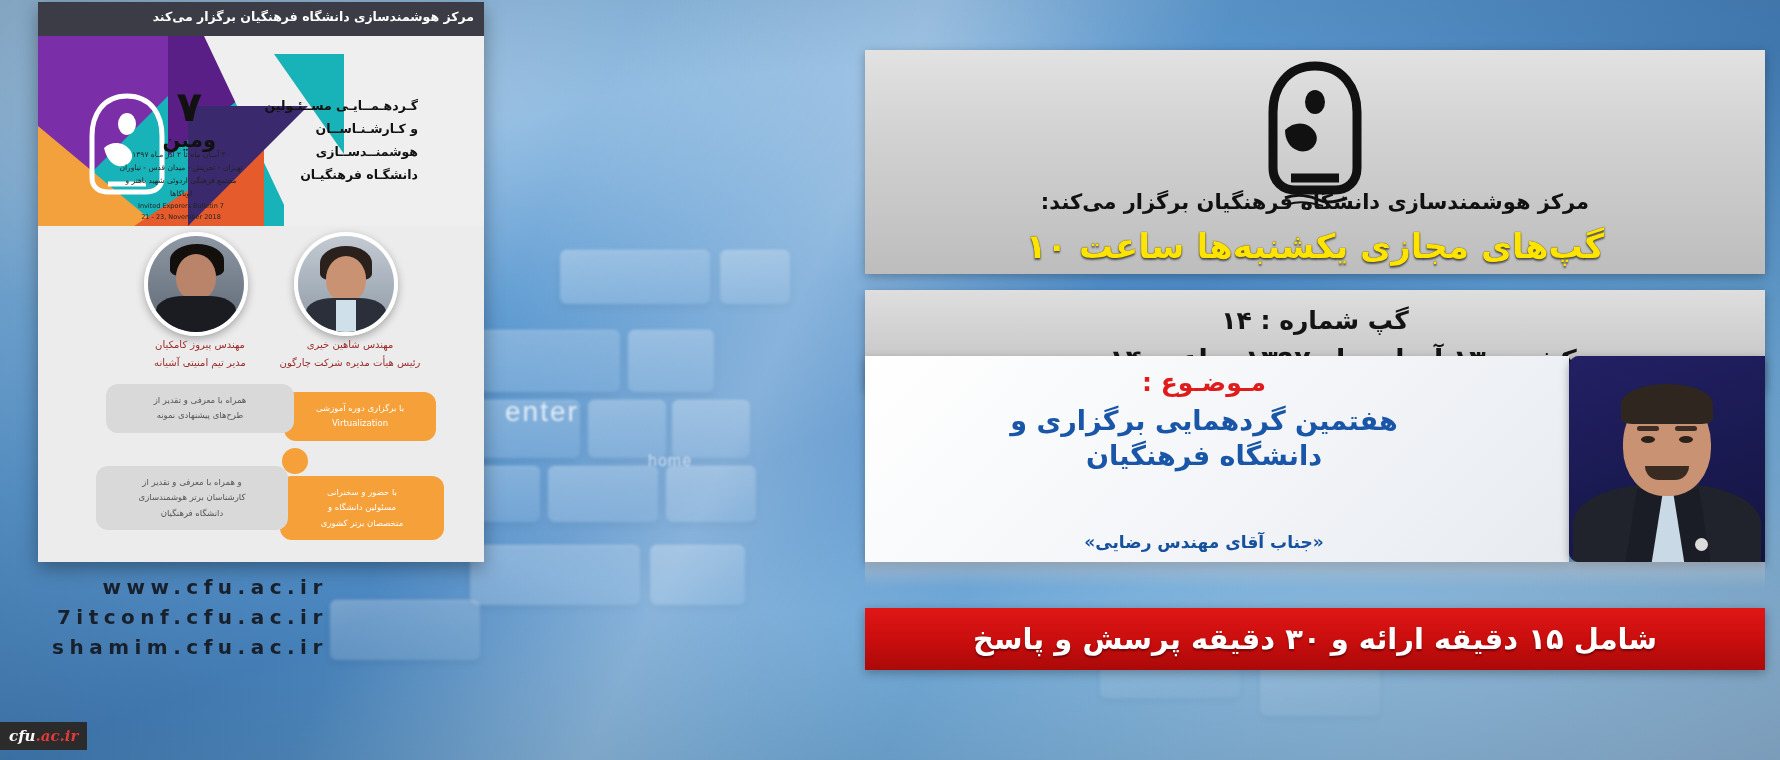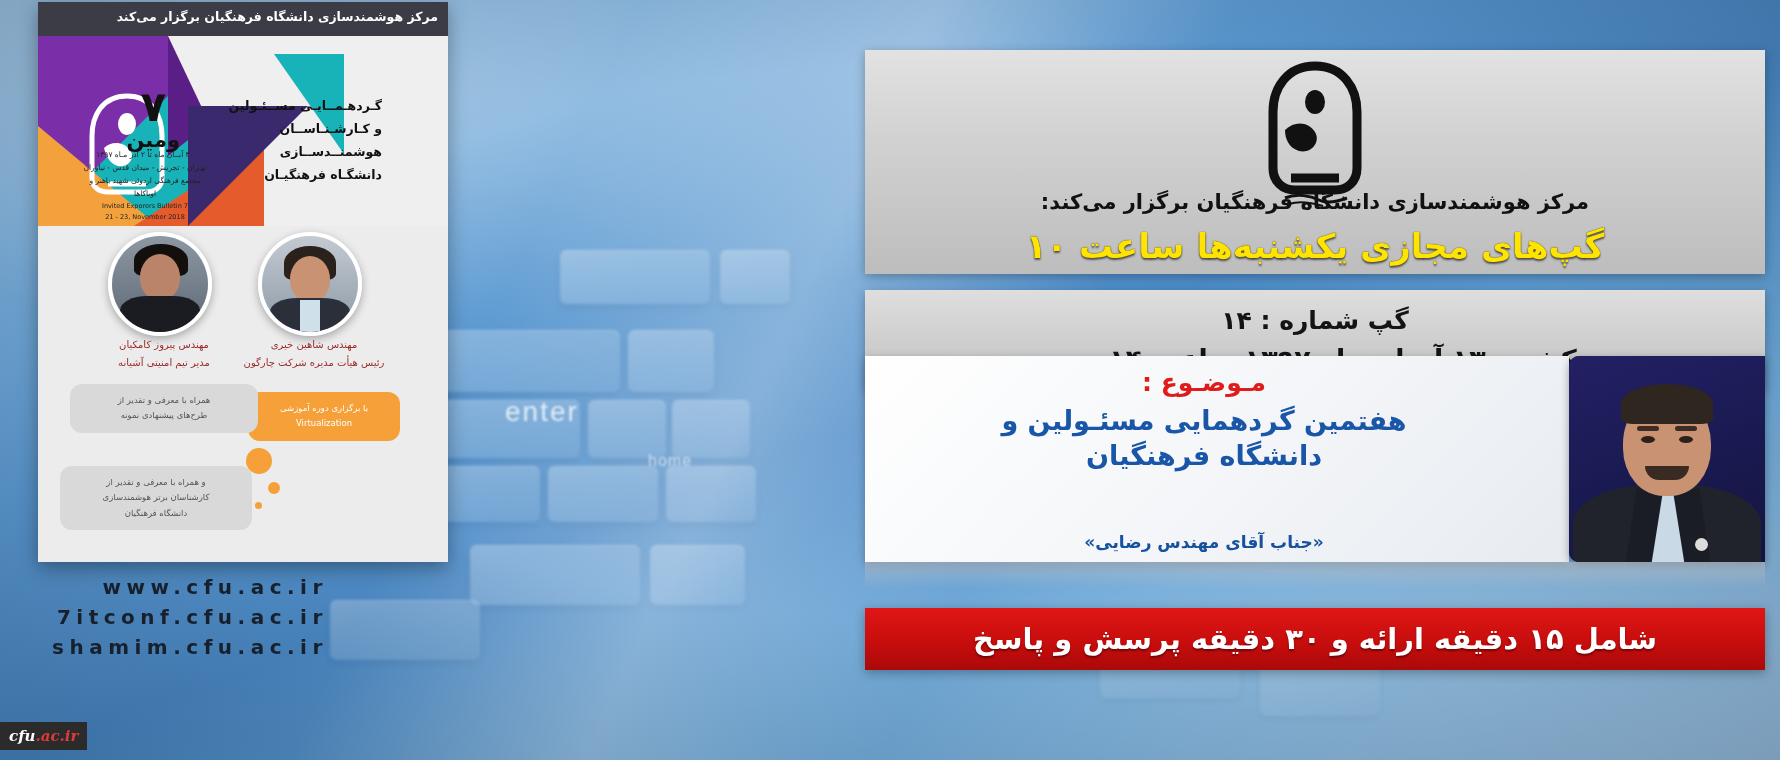--- a/index.html
+++ b/index.html
@@ -25,21 +25,21 @@
   .bg-sheen{position:absolute;inset:0;
        background:linear-gradient(115deg,rgba(255,255,255,0) 30%,rgba(255,255,255,.30) 44%,rgba(255,255,255,0) 58%);}
   .bg-vig{position:absolute;inset:0;
        background:radial-gradient(ellipse 78% 80% at 50% 45%,rgba(0,0,0,0) 45%,rgba(10,40,70,.33) 100%);}
   .enter-lbl{position:absolute;left:505px;top:396px;color:rgba(255,255,255,.78);
        font-size:28px;letter-spacing:2px;filter:blur(1px);font-family:"Liberation Sans",sans-serif;direction:ltr;}
   .home-lbl{position:absolute;left:648px;top:452px;color:rgba(255,255,255,.66);
        font-size:16px;letter-spacing:1px;filter:blur(1px);font-family:"Liberation Sans",sans-serif;direction:ltr;}
 
   
-  .poster{position:absolute;left:38px;top:2px;width:410px;height:560px;
+  .poster{position:absolute;left:38px;top:2px;width:446px;height:560px;
           background:#e9e9e9;box-shadow:0 6px 18px rgba(0,0,0,.35);overflow:hidden;}
   .p-top{position:absolute;left:0;top:0;width:100%;height:34px;background:#3c3c46;}
   .p-top span{position:absolute;right:10px;top:7px;color:#fff;font-size:12.5px;font-weight:bold;}
   .p-hero{position:absolute;left:0;top:34px;width:100%;height:190px;overflow:hidden;background:#17b3b8;}
   .sh{position:absolute;}
   .hero-title{position:absolute;right:66px;top:58px;width:186px;text-align:right;color:#111;
        font-size:12.5px;font-weight:bold;line-height:1.85;letter-spacing:.5px;}
   .hero-num{position:absolute;right:268px;top:52px;color:#111;font-weight:bold;text-align:center;}
   .hero-num .n{font-size:42px;line-height:.9;display:block;}
   .hero-num .w{font-size:21px;display:block;margin-top:2px;}
@@ -213,20 +213,25 @@
       </div>
 
       <div class="bub" style="right:48px;top:166px;width:120px;">
           <div>با برگزاری دوره آموزشی</div>
           <div>Virtualization</div>
         </div>
       <div class="bub grey" style="right:190px;top:158px;width:156px;">
           <div>همراه با معرفی و تقدیر از</div>
           <div>طرح‌های پیشنهادی نمونه</div>
         </div>
+      <div class="bub" style="right:40px;top:250px;width:132px;">
+          <div>با حضور و سخنرانی</div>
+          <div>مسئولین دانشگاه و</div>
+          <div>متخصصان برتر کشوری</div>
+        </div>
       <div class="bub grey" style="right:196px;top:240px;width:160px;">
           <div>و همراه با معرفی و تقدیر از</div>
           <div>کارشناسان برتر هوشمندسازی</div>
           <div>دانشگاه فرهنگیان</div>
         </div>
 
       <div class="dot" style="right:176px;top:222px;width:26px;height:26px;"></div>
       <div class="dot" style="right:168px;top:256px;width:12px;height:12px;"></div>
       <div class="dot" style="right:186px;top:276px;width:7px;height:7px;"></div>
     </div>
@@ -257,21 +262,21 @@
 
   <div class="panel" id="panel-mid">
     <div class="gap-no">گپ شماره : ۱۴</div>
     <div class="gap-date">یکشنبه ۱۳ آبــان ماه ۱۳۹۷ ساعت ۱۴ صبح</div>
   </div>
 
   <div id="content">
     <div class="subj-box">
       <div class="subj-label">مـوضـوع :</div>
       <div class="subj-lines">
-        <div>هفتمین گردهمایی مسئـولین و</div>
+        <div>هفتمین گردهمایی برگزاری و</div>
         <div>دانشگاه فرهنگیان</div>
       </div>
       <div class="subj-speaker">«جناب آقای مهندس رضایی»</div>
     </div>
 
     <div class="photo">
       <div style="position:absolute;inset:0;background:linear-gradient(160deg,#232064 0%,#1b1b55 45%,#141440 100%);"></div>
       <div class="f-body" style="left:4px;top:128px;width:188px;height:90px;border-radius:44% 44% 0 0;background:#20232c;"></div>
       <div class="f-shirt" style="left:74px;top:136px;width:48px;height:72px;background:#c9d9e6;border-radius:6px;"></div>
       <div style="position:absolute;left:62px;top:134px;width:26px;height:76px;background:#1a1d25;transform:rotate(9deg);"></div>

